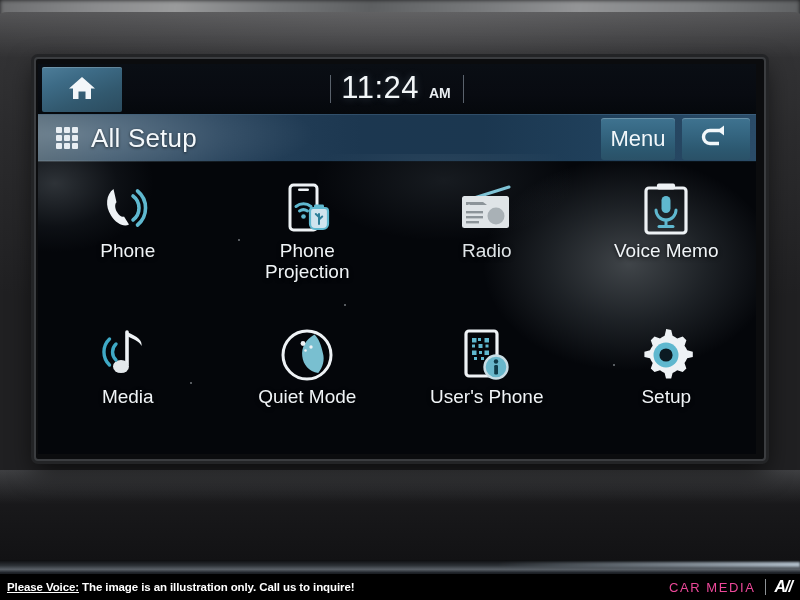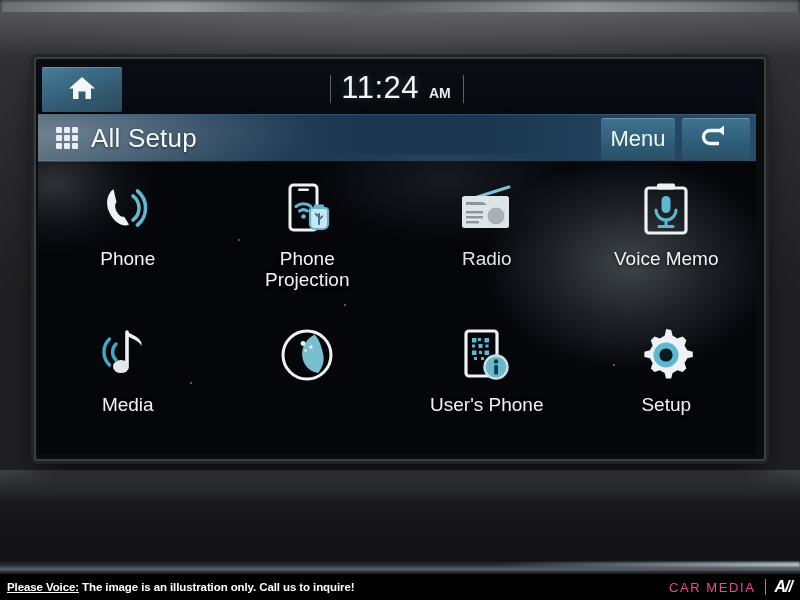--- a/index.html
+++ b/index.html
@@ -238,21 +238,20 @@
     justify-content: flex-start;
     padding-top: 16px;
     position: relative;
     z-index: 3;
   }
   .app .ico {
     height: 62px;
     display: flex; align-items: center; justify-content: center;
   }
   .app .lbl {
-    margin-top: 8px;
     color: #f0f4f7;
     font-size: 19px;
     line-height: 21px;
     text-align: center;
     text-shadow: 0 1px 4px rgba(0,0,0,.85);
     white-space: pre-line;
   }
   .app.dim .lbl { color: #dfe4e7; }
 
   
@@ -433,20 +432,21 @@
         <div class="app">
           <span class="ico">
             <svg width="54" height="54" viewBox="0 0 54 54">
               <circle cx="27" cy="27" r="24" fill="none" stroke="#eef2f5" stroke-width="3"></circle>
               <path d="M40 6 C30 12 26 20 27 29 C28 38 34 45 44 47 C49 41 51 33 49 26 C47 16 44 10 40 6 Z" fill="#79bfd0" transform="translate(-5,-1) scale(.94) translate(2,2)"></path>
               <circle cx="23" cy="15.5" r="2.4" fill="#eef2f5"></circle>
               <circle cx="31" cy="19" r="1.7" fill="#eef2f5"></circle>
               <circle cx="25.5" cy="22.5" r="1.3" fill="#eef2f5"></circle>
             </svg>
           </span>
+          <span class="lbl">Quiet Mode</span>
         </div>
 
         <div class="app">
           <span class="ico">
             <svg width="54" height="56" viewBox="0 0 54 56">
               <rect x="6" y="4" width="31" height="45" rx="3" fill="none" stroke="#eef2f5" stroke-width="3.2"></rect>
               <g fill="#5fb8cf">
                 <rect x="12" y="11" width="4.5" height="4.5"></rect>
                 <rect x="18" y="11" width="3" height="3"></rect>
                 <rect x="24.5" y="11" width="4.5" height="4.5"></rect>

